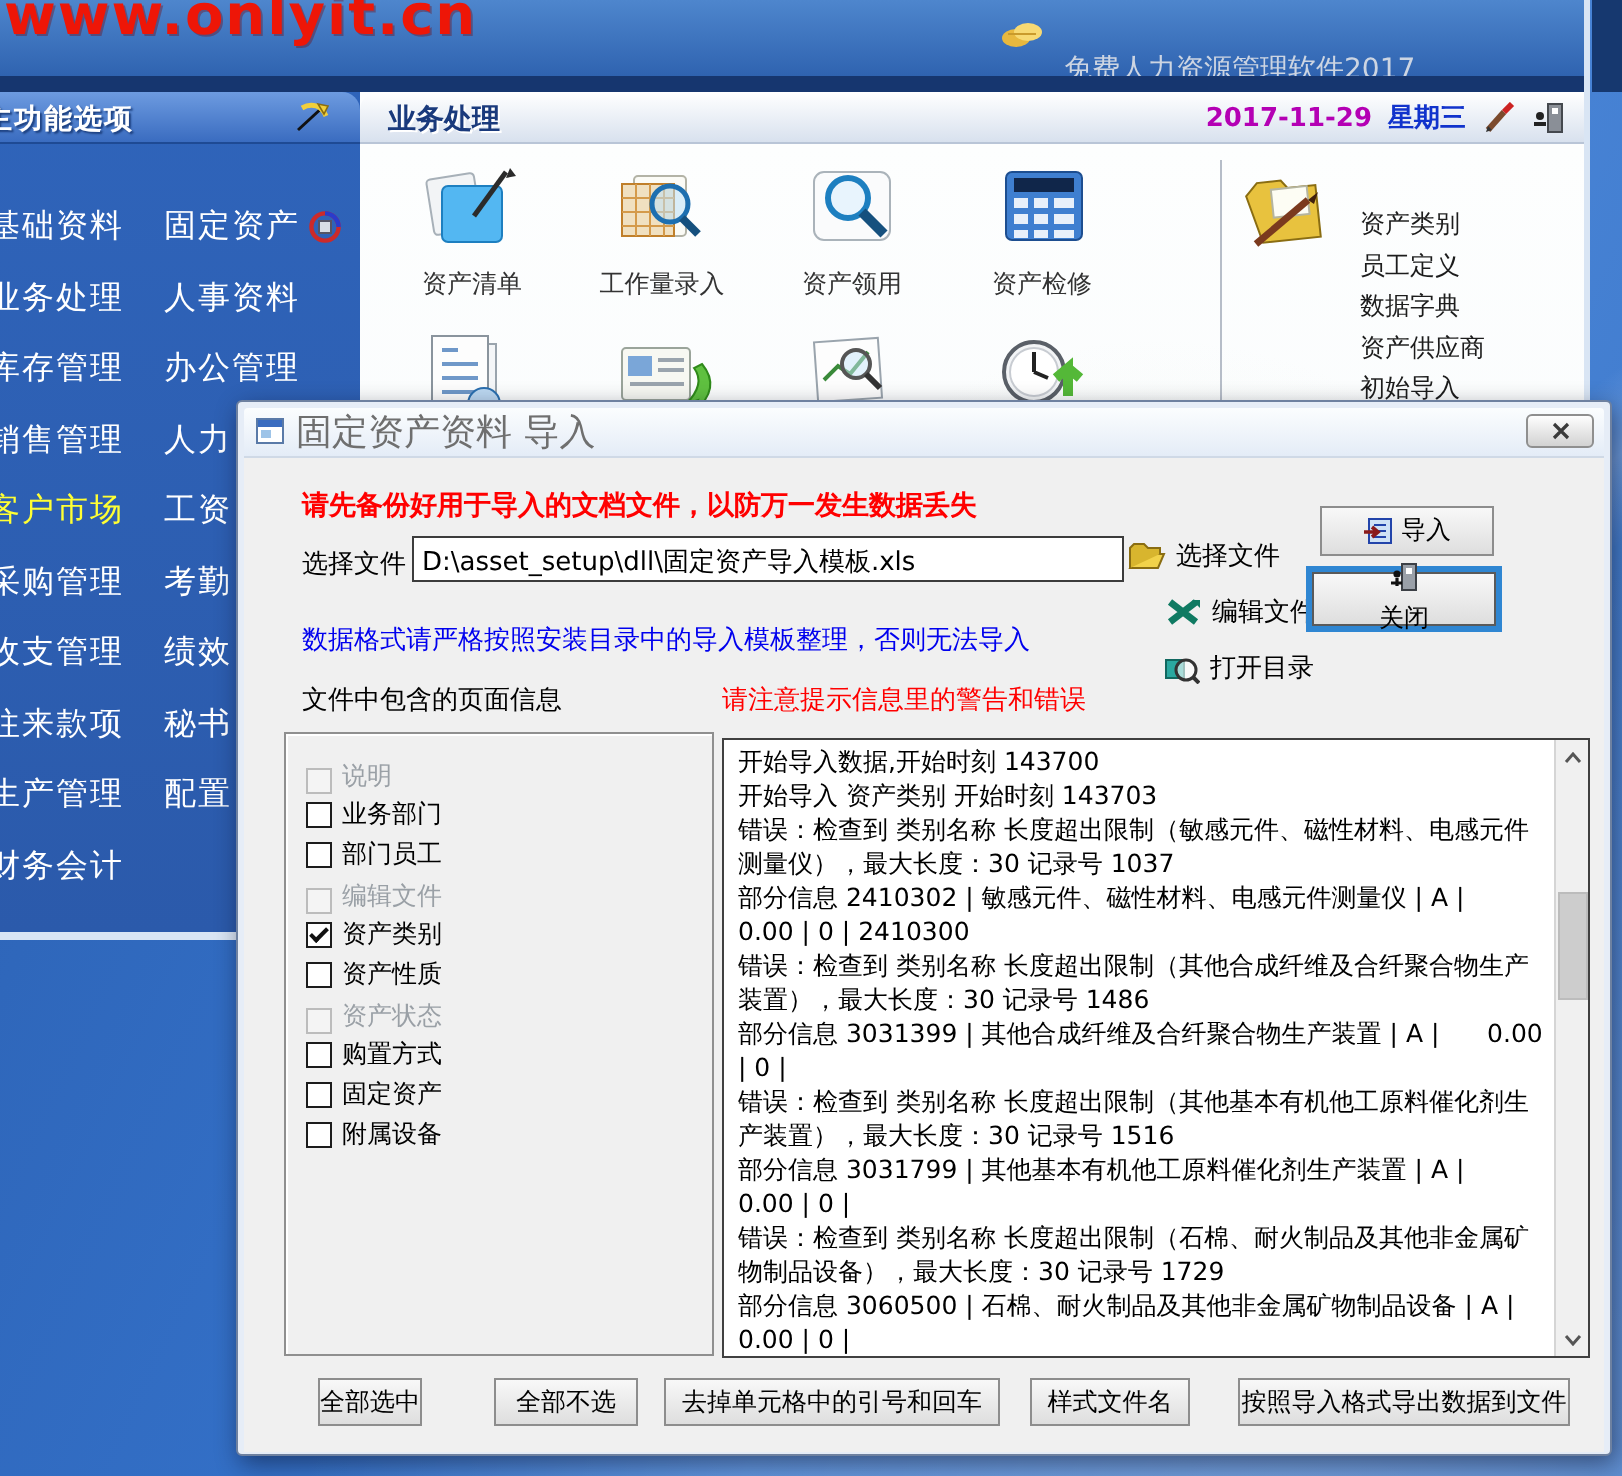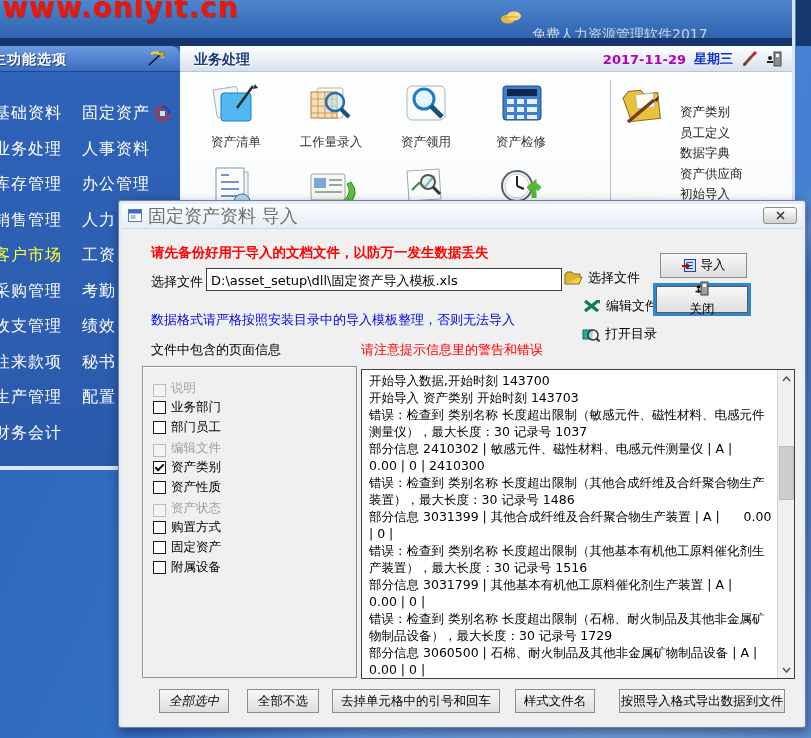--- a/index.html
+++ b/index.html
@@ -526,21 +526,21 @@
           </span>
           <span class="sc-thumb"></span>
           <span class="sc-btn sc-dn">
             <svg width="9" height="6">
                 <path d="M1 1 L4.5 5 L8 1" fill="none" stroke="#555" stroke-width="1.5"></path>
               </svg>
           </span>
         </div>
       </div>
 
-      <button class="btn bottom-btn" style="left:37px;width:70px;font-style:italic;">全部选中</button>
+      <button class="btn bottom-btn" style="left:37px;width:52px;">全部选中</button>
       <button class="btn bottom-btn" style="left:125px;width:72px;">全部不选</button>
       <button class="btn bottom-btn" style="left:210px;width:168px;">去掉单元格中的引号和回车</button>
       <button class="btn bottom-btn" style="left:393px;width:80px;">样式文件名</button>
       <button class="btn bottom-btn" style="left:497px;width:166px;">按照导入格式导出数据到文件</button>
     </div>
   </div>
 
 </div>
 
 </body></html>

